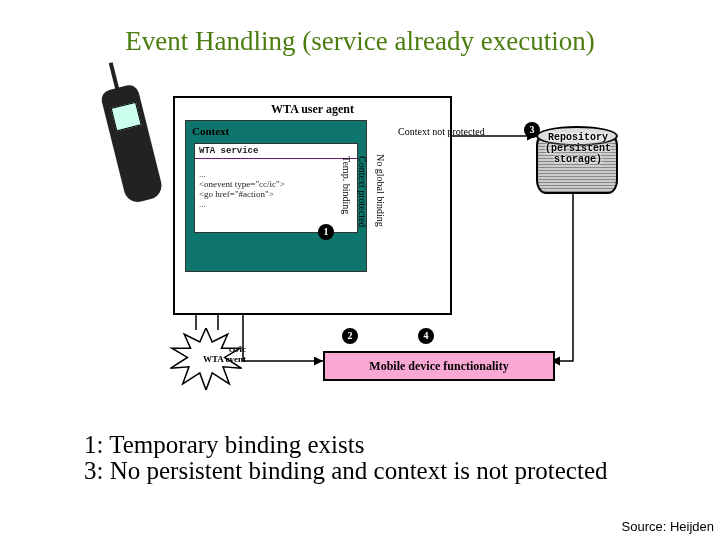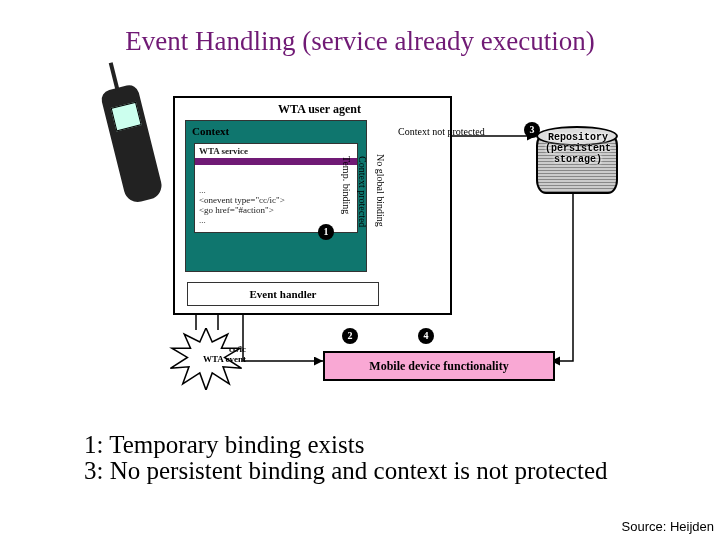--- a/index.html
+++ b/index.html
@@ -16,21 +16,21 @@
     width: 720px;
     height: 540px;
   }
   .title {
     position: absolute;
     top: 26px;
     left: 0;
     width: 720px;
     text-align: center;
     font-size: 27px;
-    color: #701a75;
+    color: #4d7c0f;
   }
   .diagram {
     position: absolute;
     top: 96px;
     left: 118px;
     width: 500px;
     height: 310px;
   }
   
   .ua-box {
@@ -42,21 +42,20 @@
     border: 2px solid #000;
     background: #fff;
   }
   .ua-label {
     position: absolute;
     left: 0; top: 4px; width: 100%;
     text-align: center;
     font-weight: bold;
     font-size: 12px;
     color: #000;
-    padding-left: 7px;
   }
   .context-box {
     position: absolute;
     left: 10px;
     top: 22px;
     width: 180px;
     height: 150px;
     border: 1.5px solid #333;
     background: #0f766e;
   }
@@ -74,23 +73,24 @@
     height: 90px;
     border: 1.5px solid #333;
     background: #fff;
     font-size: 9px;
     padding: 2px 4px;
     box-sizing: border-box;
     color: #222;
   }
   .service-box .hdr {
     font-weight: bold;
-    border-bottom: 7px solid #701a75;
-    margin: -2px -4px 20px -4px;
+    border-bottom: 1px solid #701a75;
+    margin: -2px -4px 10px -4px;
     padding: 2px 4px;
+    font-family: Liberation Mono, monospace;
   }
   .handler-box {
     position: absolute;
     left: 12px;
     top: 184px;
     width: 190px;
     height: 22px;
     border: 1.5px solid #333;
     background: #fff;
     text-align: center;
@@ -285,21 +285,20 @@
         <div class="context-label">Context</div>
         <div class="service-box">
           <div class="hdr">WTA service</div>
           <div>...</div>
           <div>&lt;onevent type="cc/ic"&gt;</div>
           <div>  &lt;go href="#action"&gt;</div>
           <div>...</div>
         </div>
       </div>
 
-      <div class="handler-box">Event handler</div>
     </div>
 
     <div class="vlabel vl1">Temp. binding</div>
     <div class="vlabel vl2">Context protected</div>
     <div class="vlabel vl3">No global binding</div>
 
     <div class="top-arrow-label">Context not protected</div>
 
     <div class="repo">
       <div class="repo-top"></div>

